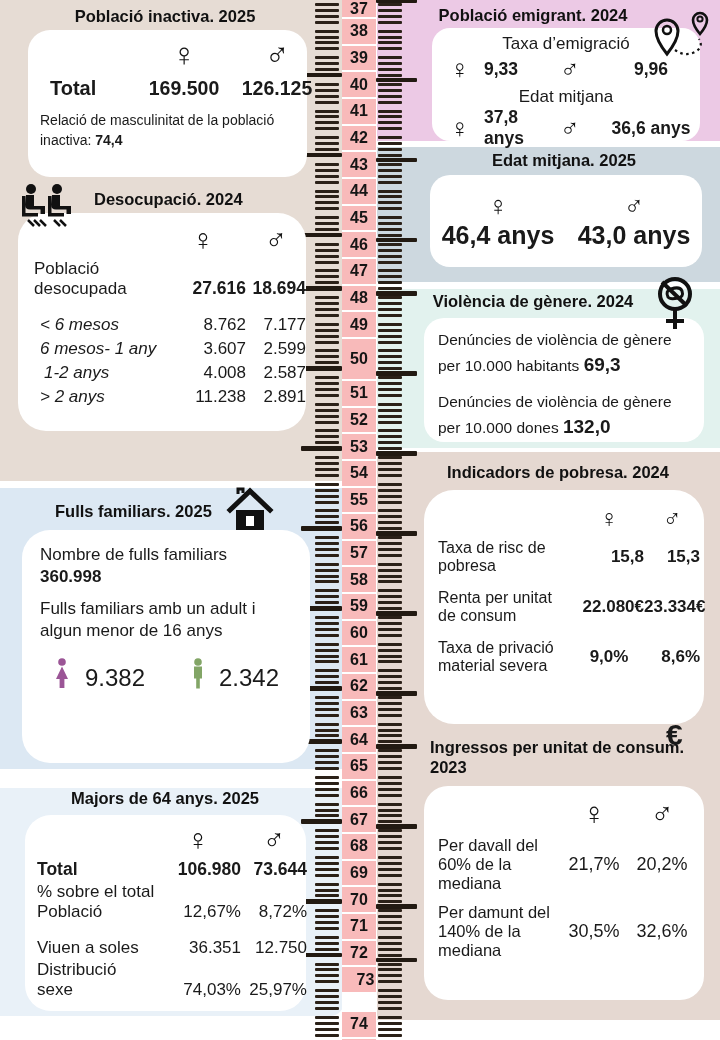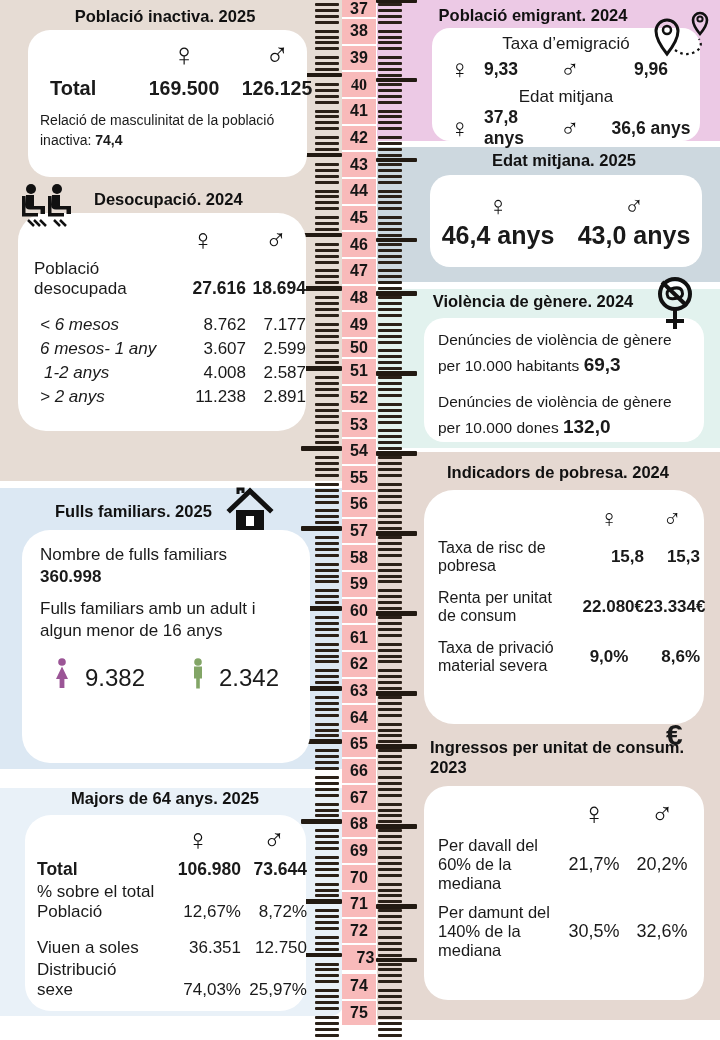--- a/index.html
+++ b/index.html
@@ -364,31 +364,31 @@
         <div class="tick short"></div>
         <div class="tick short"></div>
         <div class="tick short"></div>
         <div class="tick short"></div>
       </div>
     </div>
   <div id="strip">
       <div class="ruler-cell" style="height: 17px; margin-bottom: 2px;">37</div>
       <div class="ruler-cell" style="height: 24.6667px; margin-bottom: 2px;">38</div>
       <div class="ruler-cell" style="height: 24.6667px; margin-bottom: 2px;">39</div>
-      <div class="ruler-cell" style="height: 24.6667px; margin-bottom: 2px; font-family: Liberation Serif, serif;">40</div>
+      <div class="ruler-cell" style="height: 24.6667px; margin-bottom: 2px;">40</div>
       <div class="ruler-cell" style="height: 24.6667px; margin-bottom: 2px;">41</div>
       <div class="ruler-cell" style="height: 24.6667px; margin-bottom: 2px;">42</div>
       <div class="ruler-cell" style="height: 24.6667px; margin-bottom: 2px;">43</div>
       <div class="ruler-cell" style="height: 24.6667px; margin-bottom: 2px;">44</div>
       <div class="ruler-cell" style="height: 24.6667px; margin-bottom: 2px;">45</div>
       <div class="ruler-cell" style="height: 24.6667px; margin-bottom: 2px;">46</div>
       <div class="ruler-cell" style="height: 24.6667px; margin-bottom: 2px;">47</div>
       <div class="ruler-cell" style="height: 24.6667px; margin-bottom: 2px;">48</div>
       <div class="ruler-cell" style="height: 24.6667px; margin-bottom: 2px;">49</div>
-      <div class="ruler-cell" style="height: 18px; margin-bottom: 2px;">50</div>
+      <div class="ruler-cell" style="height: 40px; margin-bottom: 2px;">50</div>
       <div class="ruler-cell" style="height: 24.6667px; margin-bottom: 2px;">51</div>
       <div class="ruler-cell" style="height: 24.6667px; margin-bottom: 2px;">52</div>
       <div class="ruler-cell" style="height: 24.6667px; margin-bottom: 2px;">53</div>
       <div class="ruler-cell" style="height: 24.6667px; margin-bottom: 2px;">54</div>
       <div class="ruler-cell" style="height: 24.6667px; margin-bottom: 2px;">55</div>
       <div class="ruler-cell" style="height: 24.6667px; margin-bottom: 2px;">56</div>
       <div class="ruler-cell" style="height: 24.6667px; margin-bottom: 2px;">57</div>
       <div class="ruler-cell" style="height: 24.6667px; margin-bottom: 2px;">58</div>
       <div class="ruler-cell" style="height: 24.6667px; margin-bottom: 2px;">59</div>
       <div class="ruler-cell" style="height: 24.6667px; margin-bottom: 2px;">60</div>
@@ -397,21 +397,21 @@
       <div class="ruler-cell" style="height: 24.6667px; margin-bottom: 2px;">63</div>
       <div class="ruler-cell" style="height: 24.6667px; margin-bottom: 2px;">64</div>
       <div class="ruler-cell" style="height: 24.6667px; margin-bottom: 2px;">65</div>
       <div class="ruler-cell" style="height: 24.6667px; margin-bottom: 2px;">66</div>
       <div class="ruler-cell" style="height: 24.6667px; margin-bottom: 2px;">67</div>
       <div class="ruler-cell" style="height: 24.6667px; margin-bottom: 2px;">68</div>
       <div class="ruler-cell" style="height: 24.6667px; margin-bottom: 2px;">69</div>
       <div class="ruler-cell" style="height: 24.6667px; margin-bottom: 2px;">70</div>
       <div class="ruler-cell" style="height: 24.6667px; margin-bottom: 2px;">71</div>
       <div class="ruler-cell" style="height: 24.6667px; margin-bottom: 2px;">72</div>
-      <div class="ruler-cell" style="height: 24.6667px; margin-bottom: 4px; padding-left: 13px;">73</div>
+      <div class="ruler-cell" style="height: 24.6667px; margin-bottom: 20px; padding-left: 13px;">73</div>
       <div class="ruler-cell" style="height: 24.6667px; margin-bottom: 2px;">74</div>
       <div class="ruler-cell" style="height: 24.6667px; margin-bottom: 2px;">75</div>
     </div>
   <div id="rticks">
       <div class="tick-cell" style="height: 26.6667px;">
         <div class="tick major"></div>
         <div class="tick short"></div>
         <div class="tick short"></div>
         <div class="tick short"></div>
         <div class="tick short"></div>

